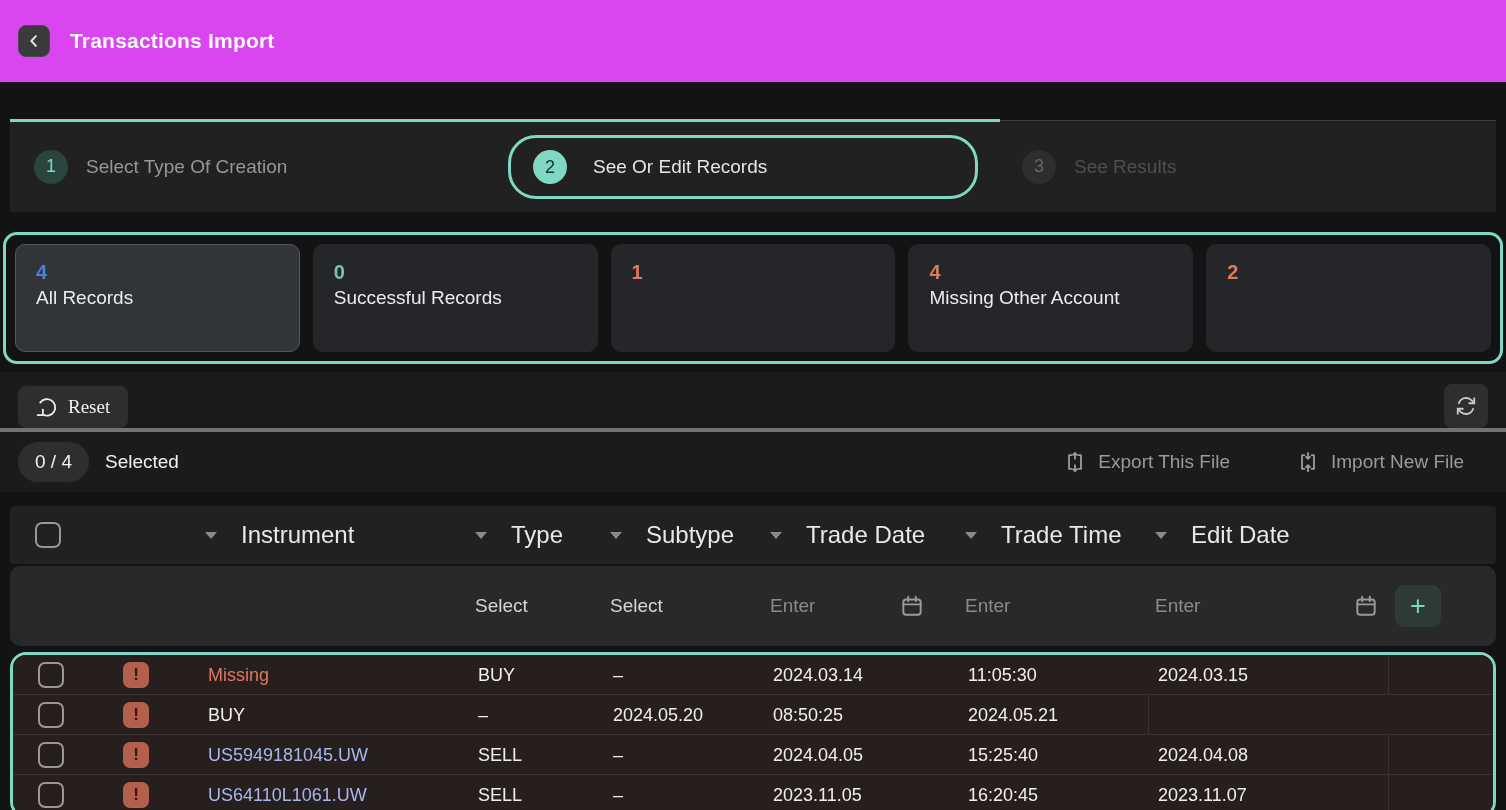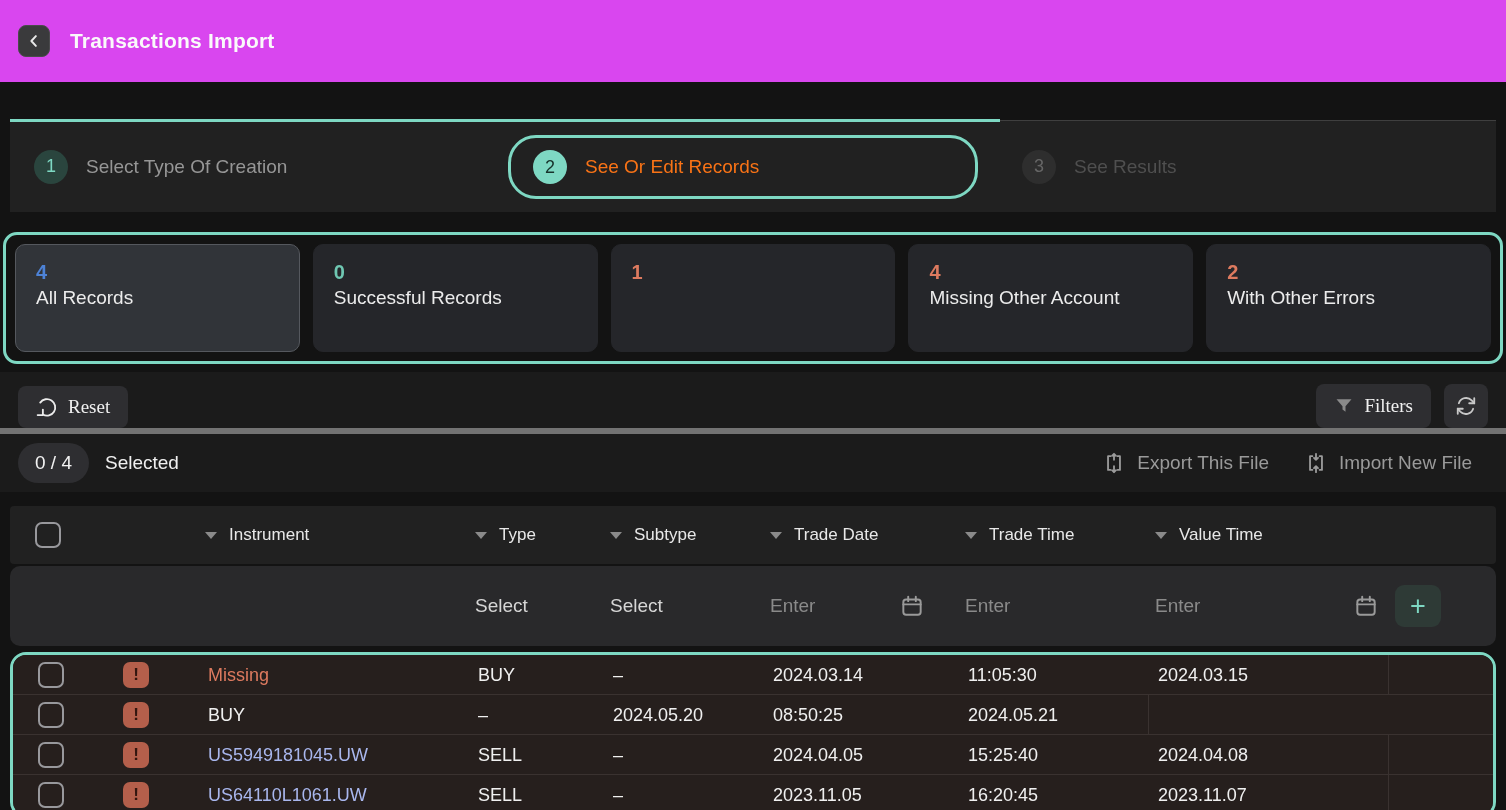--- a/index.html
+++ b/index.html
@@ -23,51 +23,51 @@
   .step-2-box { position:absolute; left:498px; top:14px; width:470px; height:64px;
                 border:3px solid #7ed8c3; border-radius:28px; display:flex; align-items:center;
                 gap:18px; padding:0 22px; }
   .step-circle { width:34px; height:34px; border-radius:50%; display:flex; align-items:center;
                  justify-content:center; font-size:18px; flex:none; }
   .step-1 .step-circle { background:#2a453e; color:#7ed8c3; }
   .step-2-box .step-circle { background:#7ed8c3; color:#17322b; }
   .step-3 .step-circle { background:#2e2e2e; color:#666; }
   .step-label { font-size:19px; }
   .step-1 .step-label { color:#969696; }
-  .step-2-box .step-label { color:#f97316; }
+  .step-2-box .step-label { color:#e5e5e5;margin-left:8px; }
   .step-3 .step-label { color:#4f4f4f; }
 
   
   .stats-outline { margin:20px 3px 0 3px; border:3px solid #7ed8c3; border-radius:14px; padding:9px; }
   .stats-row { display:flex; gap:13px; }
   .stat-card { flex:1; height:108px; background:#25262a; border:1px solid #25262a; border-radius:10px;
                padding:16px 20px; cursor:pointer; }
   .stat-card.selected { background:#313439; border:1px solid #55585e; }
   .stat-value { font-size:20px; font-weight:bold; }
   .stat-label { font-size:19px; color:#ececec; margin-top:3px; }
 
   
   .toolbar { margin-top:8px; background:#1b1b1b; }
   .toolbar-row1 { height:56px; display:flex; align-items:flex-end; padding:0 18px;font-family:Liberation Serif, serif; }
-  .toolbar-row2 { height:64px; display:flex; align-items:center; padding:0 18px; border-top:6px solid #737373; }
+  .toolbar-row2 { height:64px; display:flex; align-items:center; padding:0 18px; border-top:4px solid #737373; }
   .btn { display:flex; align-items:center; gap:10px; background:#2e2e31; border:none; border-radius:8px;
          padding:10px 18px; color:#f0f0f0; font-size:19px; font-family:inherit; cursor:pointer; }
   .btn-icon-only { width:44px; height:44px; padding:0; justify-content:center; }
   .toolbar-right { margin-left:auto; display:flex; gap:13px; }
   .sel-pill { background:#2e2e31; border-radius:20px; padding:9px 17px; font-size:19px; color:#f2f2f2; }
   .sel-label { margin-left:16px; font-size:19px; color:#f0f0f0; }
-  .file-actions { margin-left:auto; display:flex; gap:36px; margin-right:16px; }
+  .file-actions { margin-left:auto; display:flex; gap:67px; margin-right:24px; }
   .file-action { display:flex; align-items:center; gap:12px; background:none; border:none;
                  color:#9a9a9a; font-size:19px; font-family:inherit; cursor:pointer; }
 
   
   .table { margin:14px 10px 0 10px; }
   .tgrid { display:grid; grid-template-columns:90px 95px 270px 135px 160px 195px 190px 240px 1fr; align-items:center; }
   .thead { height:58px; background:#212121; border-radius:4px; }
-  .th { display:flex; align-items:center; gap:12px; padding-left:10px; font-size:17px; color:#e8e8e8; cursor:pointer;text-align:center; }
+  .th { display:flex; align-items:center; gap:24px; padding-left:10px; font-size:24px; color:#e8e8e8; cursor:pointer;text-align:center; }
   .caret { width:0; height:0; border-left:6px solid transparent; border-right:6px solid transparent;
            border-top:7px solid #8a8a8a; flex:none; }
   .checkbox { width:26px; height:26px; border:2px solid #98989c; border-radius:7px; background:transparent;
               margin-left:25px; cursor:pointer; flex:none; }
   .filters-row { height:80px; background:#29292b; border-radius:10px; margin-top:2px; }
   .f-cell { display:flex; align-items:center; padding-left:10px; font-size:19px; height:100%; }
   .f-select { color:#d6d6d6; cursor:pointer; }
   .f-enter { color:#8a8a8a; cursor:text; }
   .f-cal { margin-left:auto; margin-right:30px; cursor:pointer; display:flex; }
   .f-cal.tight { margin-right:6px; }
@@ -130,45 +130,36 @@
       </div>
       <div class="stat-card">
         <div class="stat-value" style="color: rgb(221, 122, 95);">1</div>
       </div>
       <div class="stat-card">
         <div class="stat-value" style="color: rgb(221, 122, 95);">4</div>
         <div class="stat-label">Missing Other Account</div>
       </div>
       <div class="stat-card">
         <div class="stat-value" style="color: rgb(221, 122, 95);">2</div>
-        <div class="stat-label">With Other Errors</div>
       </div>
     </div>
   </div>
 
   <div class="toolbar">
     <div class="toolbar-row1">
       <button class="btn">
         <span>
           <svg width="22" height="22" viewBox="0 0 24 24" fill="none" stroke="#ececec" stroke-width="2" stroke-linecap="round" stroke-linejoin="round">
               <path d="M7.5 20.2 A 9 9 0 1 0 4.6 7.2"></path>
               <polyline points="7.5 14.8 7.5 20.8 1.8 20.8"></polyline>
             </svg>
         </span>
         <span>Reset</span>
       </button>
       <div class="toolbar-right">
-        <button class="btn">
-          <span>
-            <svg width="20" height="20" viewBox="0 0 24 24">
-                <path d="M3 4 h18 l-7.2 8.2 v6.8 l-3.6 -2.8 v-4 z" fill="#8a8a8a"></path>
-              </svg>
-          </span>
-          <span>Filters</span>
-        </button>
         <button class="btn btn-icon-only">
           <span>
             <svg width="22" height="22" viewBox="0 0 24 24" fill="none" stroke="#c8c8c8" stroke-width="2" stroke-linecap="round" stroke-linejoin="round">
                 <polyline points="21 3.5 21 9 15.5 9"></polyline>
                 <polyline points="3 20.5 3 15 8.5 15"></polyline>
                 <path d="M4.2 9 a 8.4 8.4 0 0 1 14 -3.1 L 21 9 M 3 15 l 2.8 3.1 a 8.4 8.4 0 0 0 14 -3.1"></path>
               </svg>
           </span>
         </button>
       </div>
@@ -223,21 +214,21 @@
       <div class="th">
         <span class="caret"></span>
         <span>Trade Date</span>
       </div>
       <div class="th">
         <span class="caret"></span>
         <span>Trade Time</span>
       </div>
       <div class="th">
         <span class="caret"></span>
-        <span>Value Time</span>
+        <span>Edit Date</span>
       </div>
       <div></div>
     </div>
 
     <div class="filters-row tgrid">
       <div></div>
       <div></div>
       <div></div>
       <div class="f-cell f-select">Select</div>
       <div class="f-cell f-select">Select</div>

